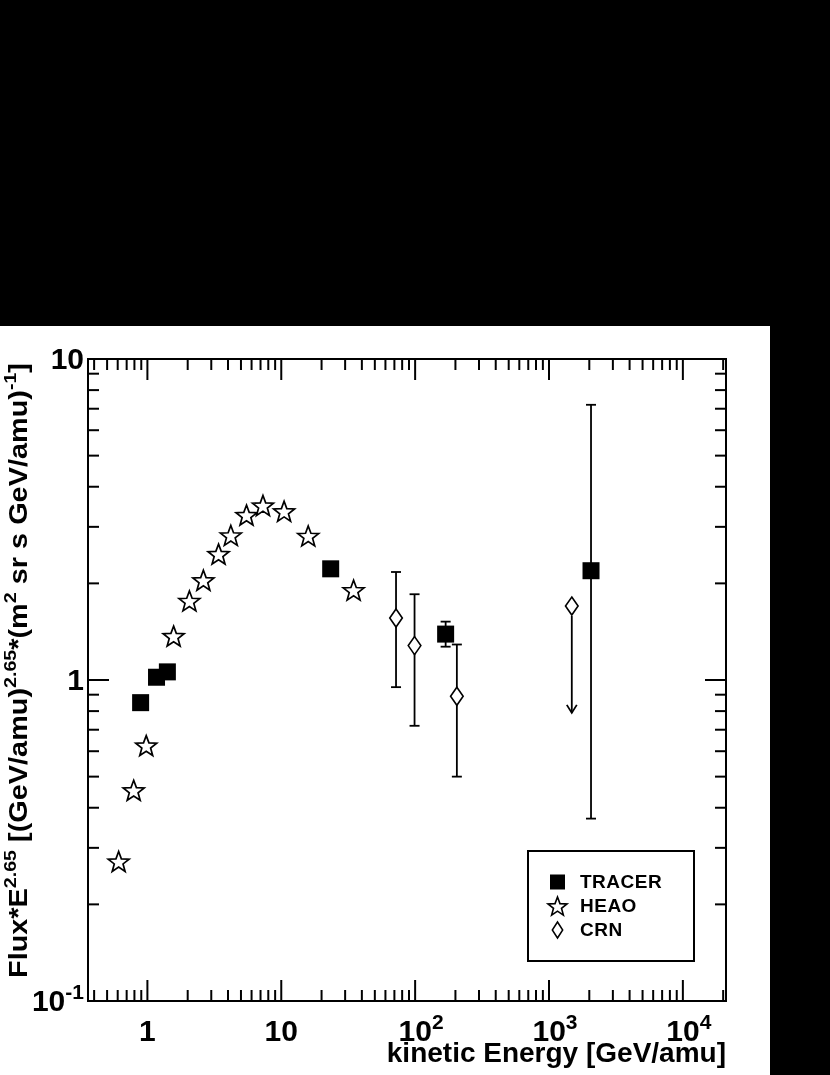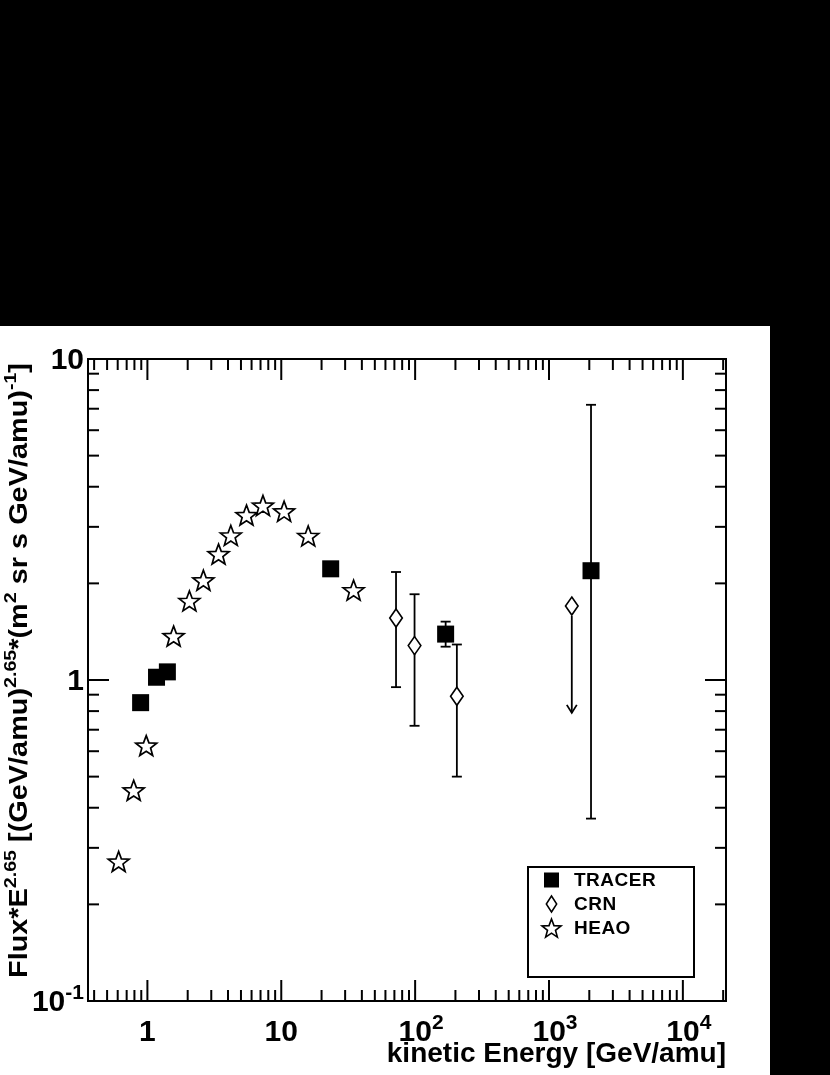--- a/index.html
+++ b/index.html
@@ -1,23 +1,23 @@
 <!DOCTYPE html>
 <html><head>
 <meta charset="utf-8">
 <style>
   html,body{margin:0;padding:0;background:#000;}
   #page{position:relative;width:830px;height:1075px;background:#000;overflow:hidden;
         font-family:"Liberation Sans",sans-serif;}
   #plot-canvas{position:absolute;left:0;top:326px;width:770px;height:749px;background:#fff;}
   #chart-svg{position:absolute;left:0;top:0;}
-  #legend-box{position:absolute;left:527px;top:540px;width:168px;height:112px;
+  #legend-box{position:absolute;left:527px;top:524px;width:168px;height:112px;
               background:#fff;border:2px solid #000;box-sizing:border-box;
-              display:flex;flex-direction:column;justify-content:flex-start;
-              padding-left:10px;}
+              display:flex;flex-direction:column;justify-content:center;
+              padding-left:16px;}
   .legend-row{display:flex;align-items:center;}
   .legend-row svg{flex:0 0 auto;}
   .legend-label{font-weight:bold;font-size:19px;color:#000;margin-left:9px;letter-spacing:0.5px;}
   text{fill:#000;font-family:"Liberation Sans",sans-serif;font-weight:bold;}
 </style>
 </head>
 <body>
 
 <div id="page">
   <div id="plot-canvas">
@@ -217,25 +217,25 @@
 
     <div id="legend-box">
       <div class="legend-row">
         <svg width="26" height="24" viewBox="0 0 26 24">
           <rect x="5" y="4.5" width="15" height="15" fill="#000"></rect>
         </svg>
         <span class="legend-label">TRACER</span>
       </div>
       <div class="legend-row">
         <svg width="26" height="24" viewBox="0 0 26 24">
+          <polygon transform="translate(12.5,13)" points="0,-10 2.47,-3.4 9.51,-3.09 3.99,1.3 5.88,8.09 0,4.2 -5.88,8.09 -3.99,1.3 -9.51,-3.09 -2.47,-3.4" fill="#fff" stroke="#000" stroke-width="1.6"></polygon>
+        </svg>
+        <span class="legend-label">HEAO</span>
+      </div>
+      <div class="legend-row">
+        <svg width="26" height="24" viewBox="0 0 26 24">
           <polygon transform="translate(12.5,12)" points="0,-8 5.2,0 0,8 -5.2,0" fill="#fff" stroke="#000" stroke-width="1.5"></polygon>
         </svg>
         <span class="legend-label">CRN</span>
-      </div>
-      <div class="legend-row">
-        <svg width="26" height="24" viewBox="0 0 26 24">
-          <polygon transform="translate(12.5,13)" points="0,-10 2.47,-3.4 9.51,-3.09 3.99,1.3 5.88,8.09 0,4.2 -5.88,8.09 -3.99,1.3 -9.51,-3.09 -2.47,-3.4" fill="#fff" stroke="#000" stroke-width="1.6"></polygon>
-        </svg>
-        <span class="legend-label">HEAO</span>
       </div>
     </div>
   </div>
 </div>
 
 </body></html>

